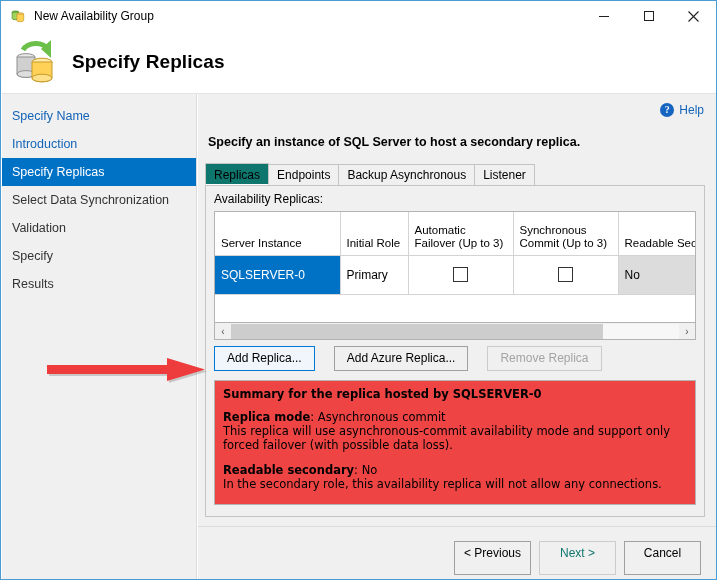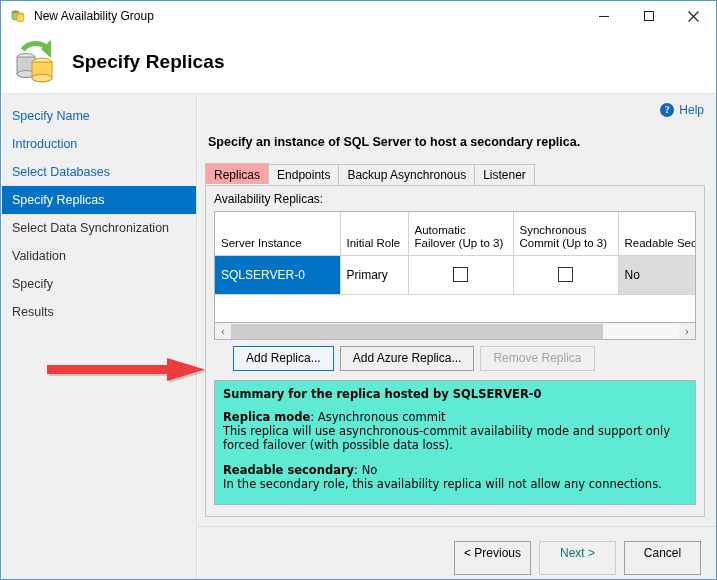--- a/index.html
+++ b/index.html
@@ -170,21 +170,21 @@
     font-size: 12px;
     color: #000000;
     background: #f0f0f0;
     border: 1px solid #c4c4c4;
     border-bottom: none;
     margin-right: -1px;
     box-sizing: border-box;
     white-space: nowrap;
   }
   .tab.active {
-    background: #fca5a5;
+    background: #0f766e;
     border-bottom: 1px solid #ffffff;
     position: relative;
     z-index: 3;
     height: 22px;
     line-height: 22px;
   }
 
   .tabpanel {
     position: absolute;
     left: 7px; top: 91px;
@@ -298,22 +298,21 @@
     width: 83%;
     height: 15px;
     background: #cdcdcd;
   }
 
   
   .btnrow {
     position: absolute;
     left: 8px; top: 160px;
     display: flex;
-    gap: 6px;
-    margin-left: 19px;
+    gap: 19px;
   }
   .btn {
     height: 25px;
     font-size: 12px;
     color: #000000;
     background: #f0f0f0;
     border: 1px solid #a0a0a0;
     box-sizing: border-box;
     padding: 0 12px;
     line-height: 23px;
@@ -329,21 +328,21 @@
     border: 1px solid #cccccc;
     background: #f0f0f0;
   }
 
   
   .summary {
     position: absolute;
     left: 8px; top: 194px;
     width: 482px;
     height: 125px;
-    background: #5eead4;
+    background: #ef4444;
     border: 1px solid #b3b3b3;
     box-sizing: border-box;
     padding: 6px 8px;
     overflow: hidden;
   }
   .sum-title {
     font-family: "DejaVu Sans", sans-serif;
     font-size: 11.5px;
     font-weight: bold;
     color: #000000;
@@ -454,21 +453,20 @@
         <path d="M22 25 v16 a10 3.8 0 0 0 20 0 V25 z" fill="#ffd257" stroke="#c79a28" stroke-width="1"></path>
         <ellipse cx="32" cy="41" rx="10" ry="3.8" fill="#ffe08a" stroke="#c79a28" stroke-width="1"></ellipse>
       </svg>
     </div>
     <div class="header-title">Specify Replicas</div>
   </div>
 
   <div class="sidebar">
     <div class="side-item done">Specify Name</div>
     <div class="side-item done">Introduction</div>
-    <div class="side-item done">Select Databases</div>
     <div class="side-item selected">Specify Replicas</div>
     <div class="side-item plain">Select Data Synchronization</div>
     <div class="side-item plain">Validation</div>
     <div class="side-item plain">Specify</div>
     <div class="side-item plain">Results</div>
   </div>
 
   <div class="main">
 
     <div class="help-row">

